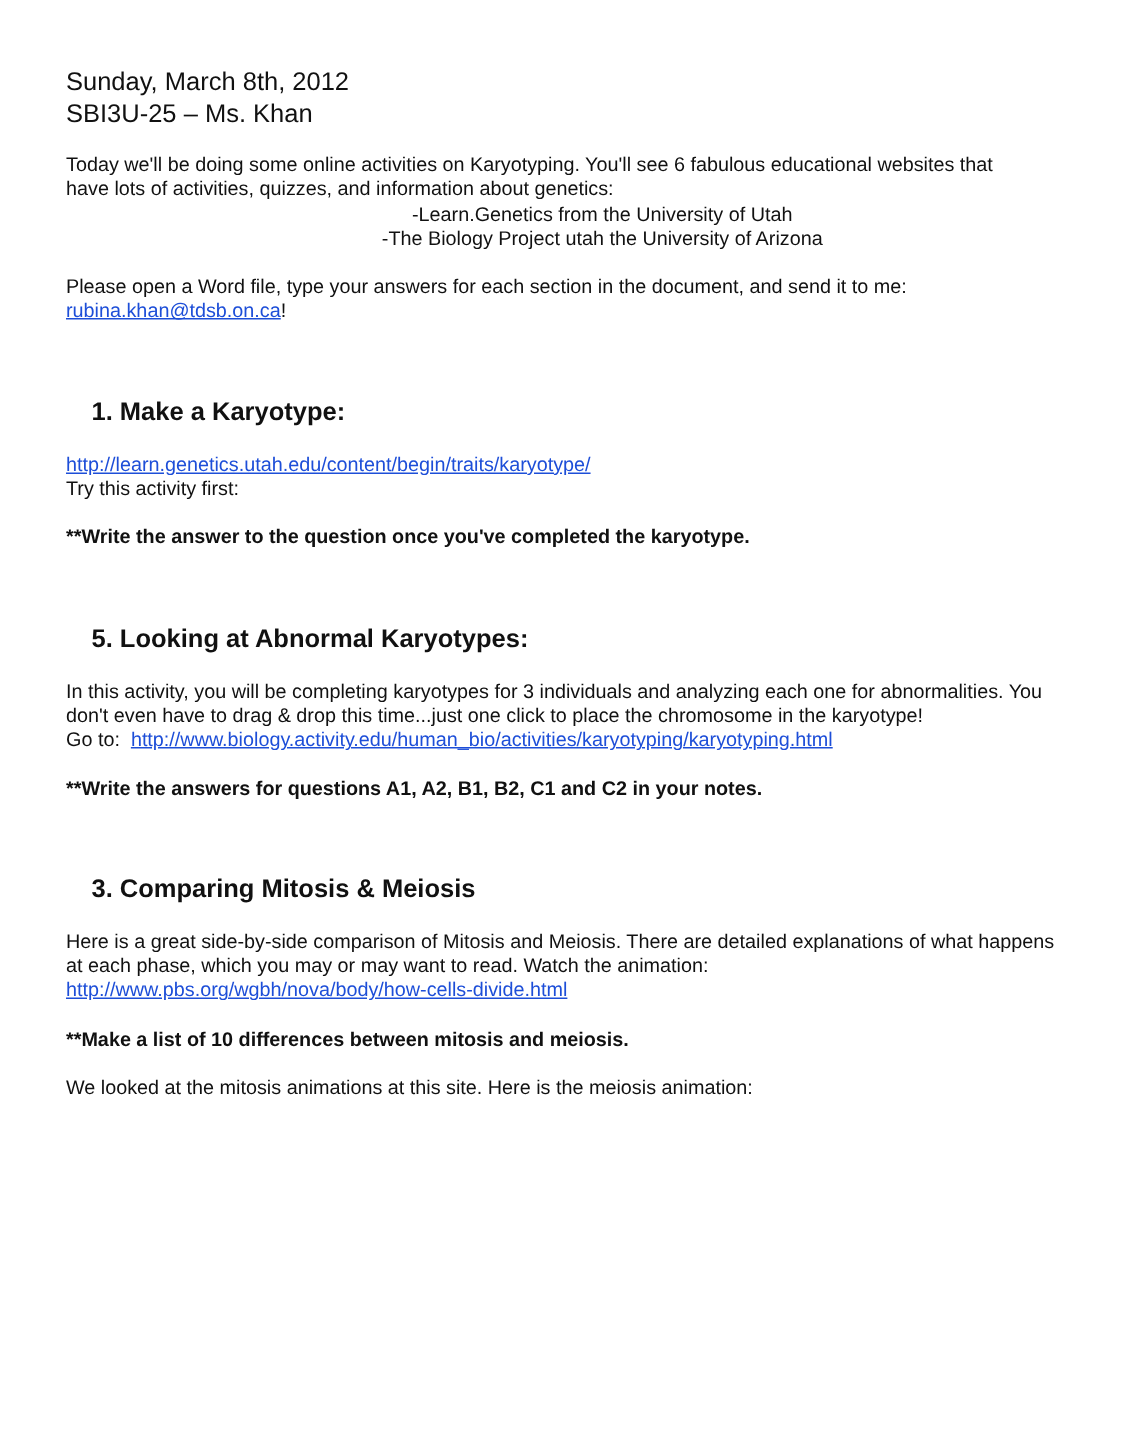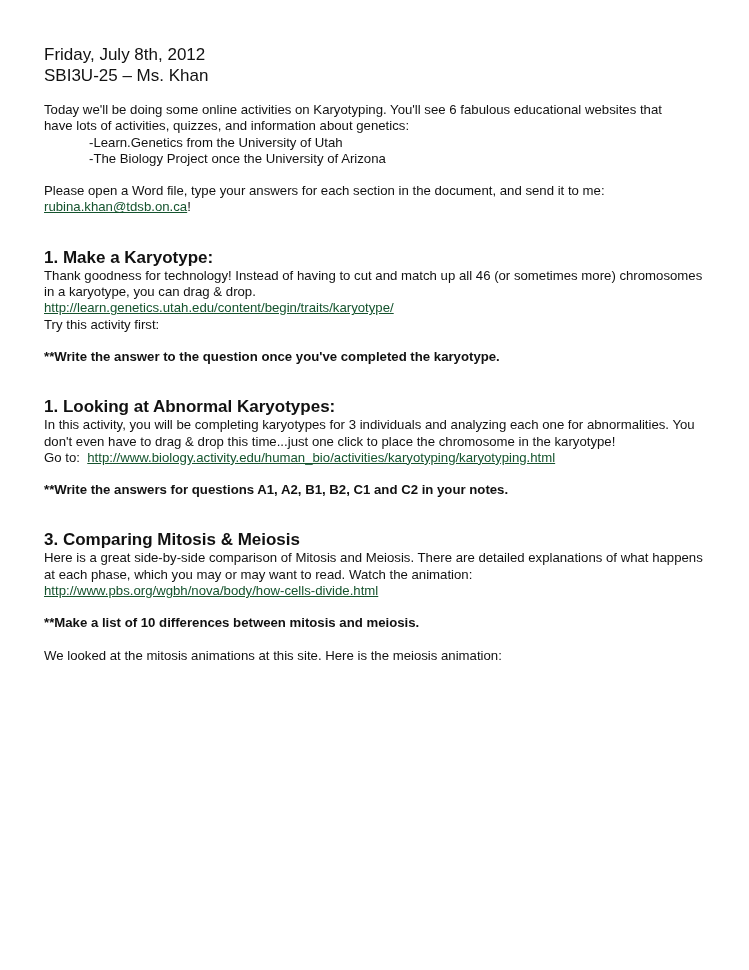--- a/index.html
+++ b/index.html
@@ -1,53 +1,52 @@
 <!DOCTYPE html>
 <html><head>
   <meta charset="utf-8">
   <style>
     html, body { margin: 0; padding: 0; background: #ffffff; }
     body { width: 749px; height: 970px; position: relative; overflow: hidden;
            font-family: "Liberation Sans", sans-serif; color: #111; }
     .page { position: absolute; left: 44px; top: 44px; width: 670px; }
     .hdr { font-size: 17px; line-height: 21px; margin: 0; }
     p, .line { font-size: 13.2px; line-height: 16.3px; margin: 0; }
-    .indent { padding-left: 45px; }
-    a { color: #14532d; text-decoration: underline; }
-    .h2 { font-size: 17px; font-weight: bold; line-height: 20px; margin: 0; }
+    .indent { padding-left: 45px; text-align: center; }
+    a { color: #1d4ed8; text-decoration: underline; }
+    .h2 { font-size: 17px; font-weight: bold; line-height: 20px; margin: 17px; }
     .bold { font-weight: bold; }
     .gap1 { height: 16px; }
     .gap2 { height: 32px; }
   </style>
 </head>
 <body>
 
 <div class="page">
-  <div class="hdr">Friday, July 8th, 2012</div>
+  <div class="hdr">Sunday, March 8th, 2012</div>
   <div class="hdr">SBI3U-25 – Ms. Khan</div>
   <div class="gap1"></div>
 
   <p style="width:640px">Today we'll be doing some online activities on Karyotyping.  You'll see 6 fabulous educational websites that have lots of activities, quizzes, and information about genetics:</p>
   <div class="line indent">-Learn.Genetics from the University of Utah</div>
-  <div class="line indent">-The Biology Project once the University of Arizona</div>
+  <div class="line indent">-The Biology Project utah the University of Arizona</div>
   <div class="gap1"></div>
 
   <p>Please open a Word file, type your answers for each section in the document, and send it to me:</p>
   <div class="line"><a>rubina.khan@tdsb.on.ca</a><span>!</span></div>
   <div class="gap2"></div>
 
   <div class="h2">1.  Make a Karyotype:</div>
-  <p style="width:665px">Thank goodness for technology!  Instead of having to cut and match up all 46 (or sometimes more) chromosomes in a karyotype, you can drag &amp; drop.</p>
   <div class="line"><a>http://learn.genetics.utah.edu/content/begin/traits/karyotype/</a></div>
   <div class="line">Try this activity first:</div>
   <div class="gap1"></div>
   <div class="line bold">**Write the answer to the question once you've completed the karyotype.</div>
   <div class="gap2"></div>
 
-  <div class="h2">1. Looking at Abnormal Karyotypes:</div>
+  <div class="h2">5. Looking at Abnormal Karyotypes:</div>
   <p style="width:668px">In this activity, you will be completing karyotypes for 3 individuals and analyzing each one for abnormalities.  You don't even have to drag &amp; drop this time...just one click to place the chromosome in the karyotype!</p>
   <div class="line"><span style="white-space:pre">Go to:  </span><a>http://www.biology.activity.edu/human_bio/activities/karyotyping/karyotyping.html</a></div>
   <div class="gap1"></div>
   <div class="line bold">**Write the answers for questions A1, A2, B1, B2, C1 and C2 in your notes.</div>
   <div class="gap2"></div>
 
   <div class="h2">3. Comparing Mitosis &amp; Meiosis</div>
   <p style="width:665px">Here is a great side-by-side comparison of Mitosis and Meiosis.  There are detailed explanations of what happens at each phase, which you may or may want to read.  Watch the animation:</p>
   <div class="line"><a>http://www.pbs.org/wgbh/nova/body/how-cells-divide.html</a></div>
   <div class="gap1"></div>

